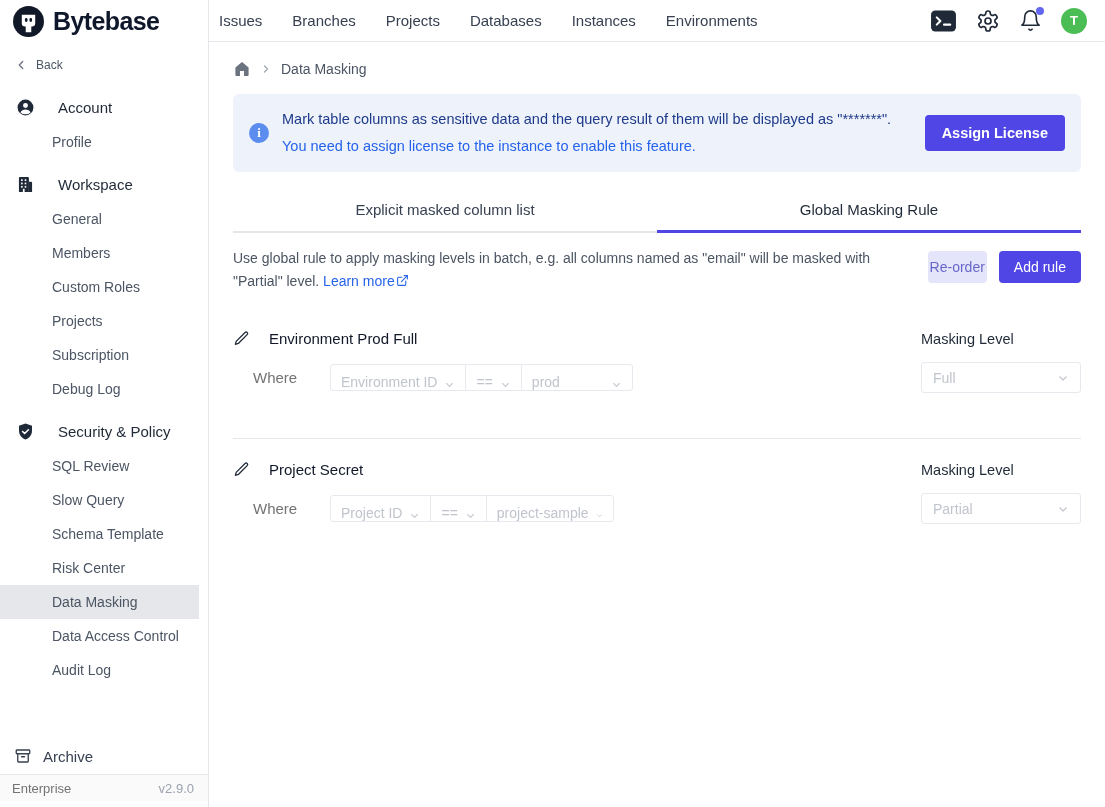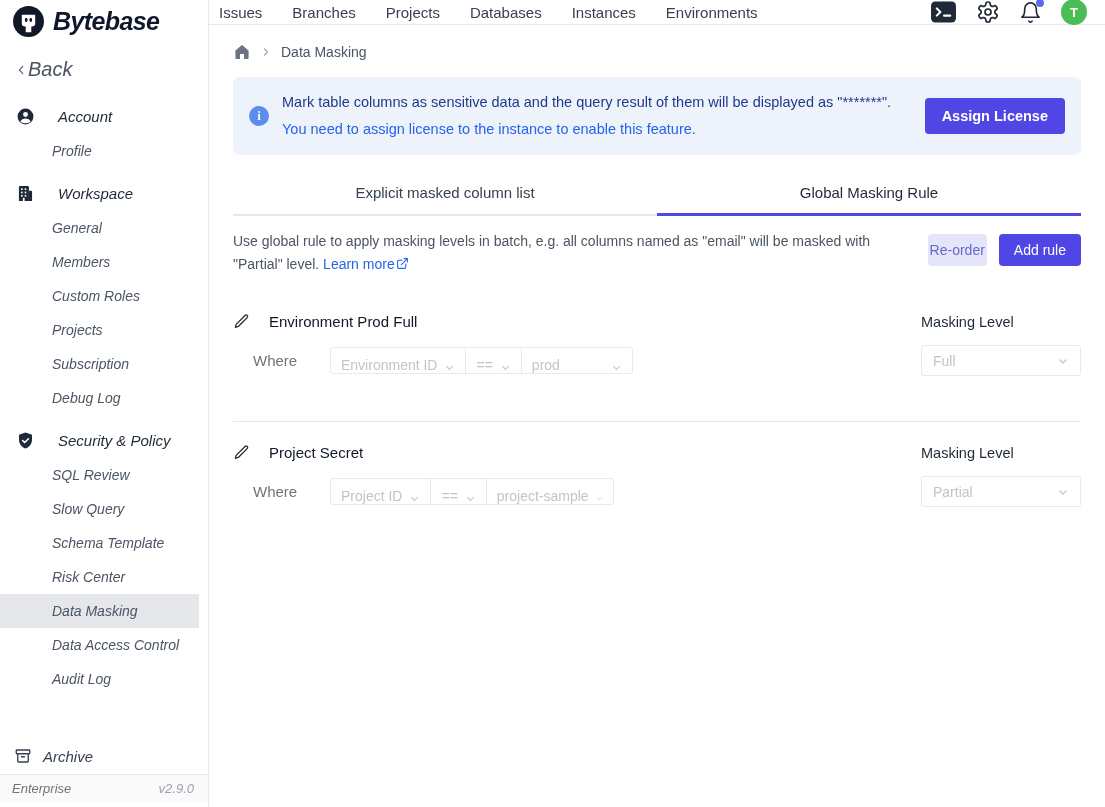--- a/index.html
+++ b/index.html
@@ -11,42 +11,41 @@
     font-size: 14px;
   }
   .app { display: flex; height: 807px; }
 
   
   .sidebar {
     width: 209px; min-width: 209px;
     border-right: 1px solid #e5e7eb;
     display: flex; flex-direction: column;
     background: #fff;
-    font-style: italic;
   }
   .logo-row { height: 42px; display: flex; align-items: center; padding-left: 12px; gap: 8px; cursor: pointer; }
   .logo-text { font-size: 25px; font-weight: 800; color: #0f172a; letter-spacing: -0.6px; }
-  .back-row { padding: 16px 16px 6px 14px; display: flex; align-items: center; font-size: 20px; color: #4b5563; cursor: pointer; }
+  .back-row { padding: 16px 16px 6px 14px; display: flex; align-items: center; gap: 8px; font-size: 12px; color: #4b5563; cursor: pointer; }
   .nav-list { flex: 1; overflow: hidden; padding-top: 4px; }
   .section-header { display: flex; align-items: center; gap: 23px; padding: 8px 16px; margin-top: 8px; font-size: 15px; color: #1f2937; font-weight: 500; }
   .section-header svg { flex: none; }
   .side-item { padding: 9px 16px 9px 52px; font-size: 14px; color: #4b5563; cursor: pointer; margin: 0 9px 0 0; }
   .side-item.active { background: #e5e7eb; }
   .archive-row { display: flex; align-items: center; gap: 11px; padding: 7px 14px 9px; font-size: 15px; color: #374151; background: #fff; cursor: pointer; }
   .sidebar-footer {
     border-top: 1px solid #e5e7eb; background: #fafafa;
     display: flex; justify-content: space-between; align-items: center;
     padding: 5px 14px 5px 12px; height: 27px; margin-bottom: 6px;
   }
   .plan-name { font-size: 13px; color: #737373; font-weight: 500; }
   .plan-version { font-size: 13px; color: #9ca3af; }
 
   
   .main { flex: 1; display: flex; flex-direction: column; min-width: 0; }
-  .topnav { height: 25px; border-bottom: 1px solid #e5e7eb; display: flex; align-items: center; padding: 0 18px 0 10px; }
+  .topnav { height: 42px; border-bottom: 1px solid #e5e7eb; display: flex; align-items: center; padding: 0 18px 0 10px; }
   .nav-item { font-size: 15px; color: #374151; margin-right: 30px; cursor: pointer; white-space: nowrap; }
   .nav-icons { margin-left: auto; display: flex; align-items: center; gap: 19px; }
   .icon-btn { cursor: pointer; display: flex; align-items: center; position: relative; }
   .bell-dot { position: absolute; top: -2px; right: -2px; width: 8px; height: 8px; border-radius: 50%; background: #6366f1; }
   .avatar { width: 26px; height: 26px; border-radius: 50%; background: #4bbd55; color: #fff; font-size: 13px; font-weight: 700; display: flex; align-items: center; justify-content: center; cursor: pointer; }
 
   
   .content { padding: 0 24px; flex: 1; }
   .breadcrumb { display: flex; align-items: center; gap: 9px; padding-top: 18px; }
   .breadcrumb-page { font-size: 14px; color: #4b5563; }

